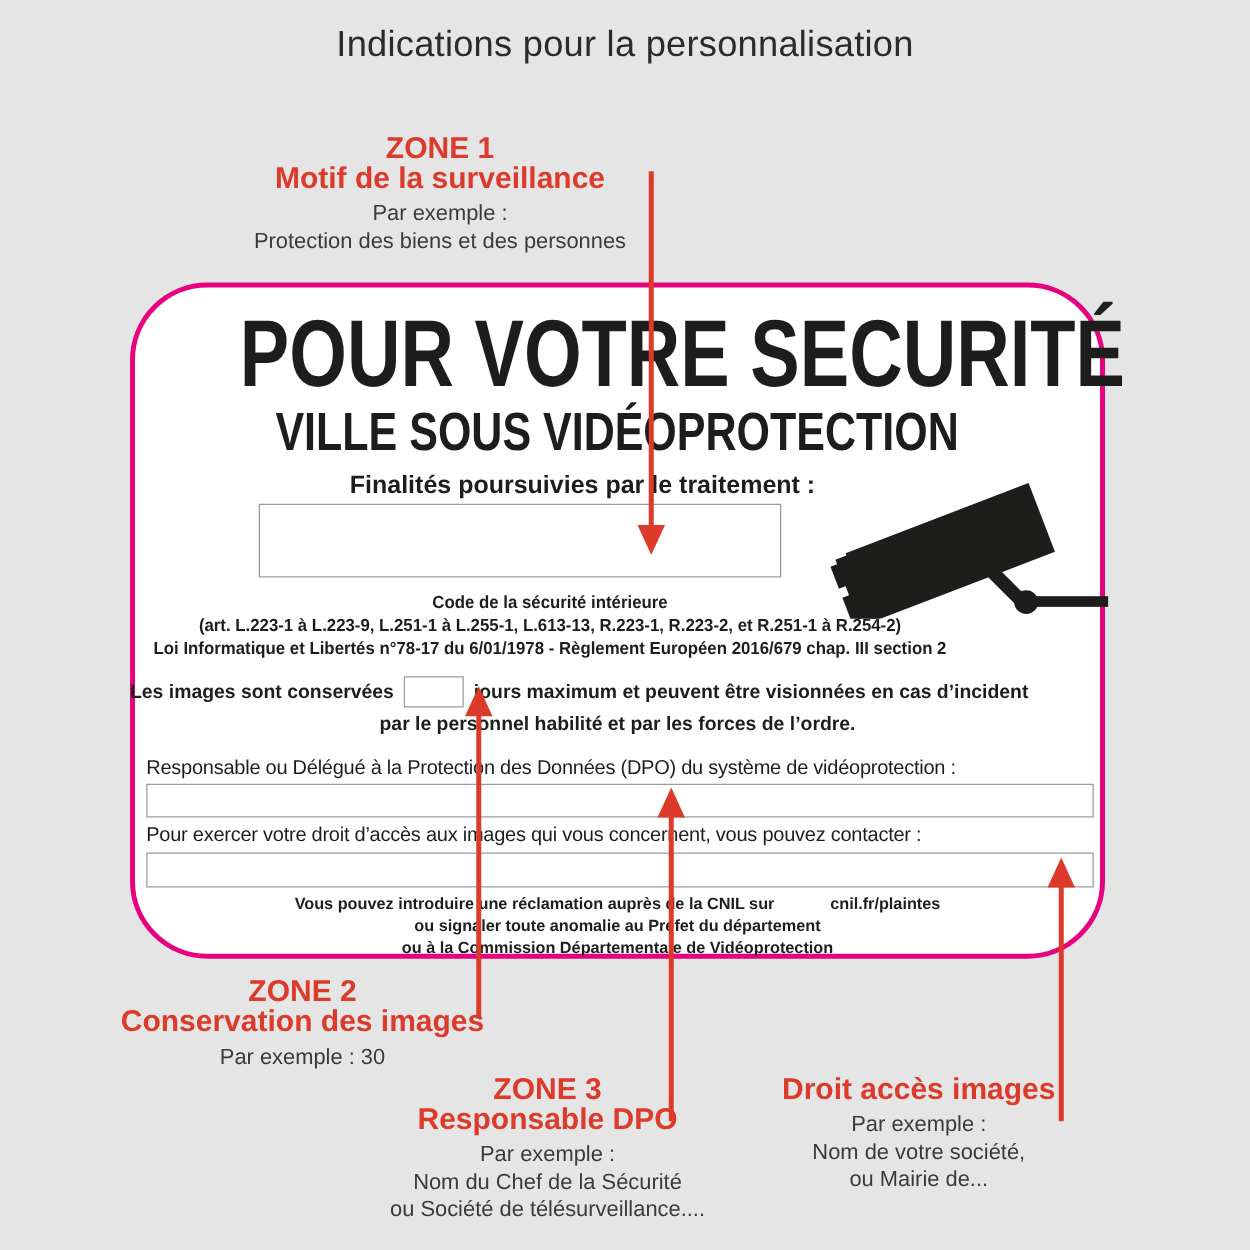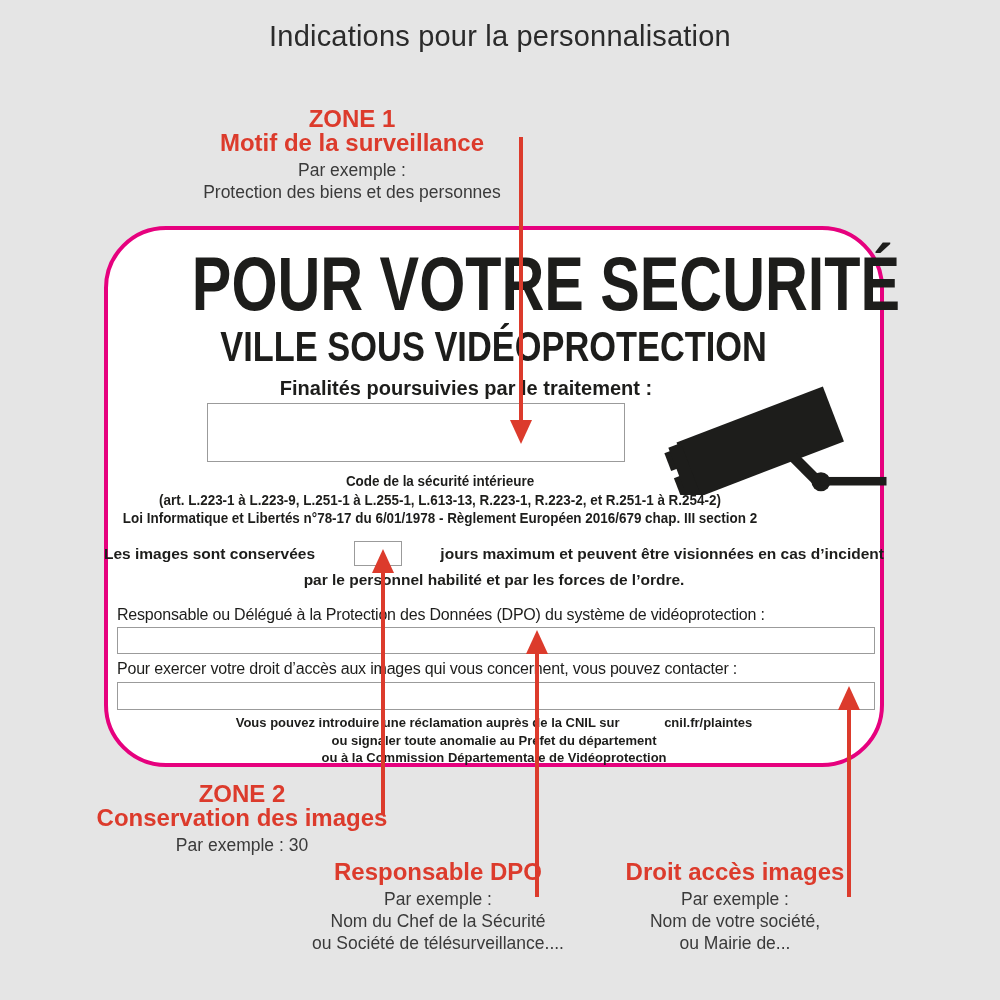--- a/index.html
+++ b/index.html
@@ -33,21 +33,21 @@
   .headline span{display:inline-block;transform:scaleX(0.78);transform-origin:center;}
   .subheadline{left:104px;top:324px;width:780px;font-weight:700;font-size:43px;line-height:44px;white-space:nowrap;}
   .subheadline span{display:inline-block;transform:scaleX(0.80);transform-origin:center;}
 
   .purpose-label{left:206px;top:377px;width:520px;font-size:20px;font-weight:700;}
   .fill-box{position:absolute;background:#ffffff;border:1.5px solid #9b9b9b;box-sizing:border-box;font-family:"Liberation Sans",sans-serif;font-size:16px;padding:2px 6px;z-index:2;}
   .purpose-box{left:207px;top:403px;width:418px;height:59px;}
 
   .legal{left:90px;top:472px;width:700px;font-size:14px;font-weight:700;line-height:18.5px;transform:scaleX(0.96);transform-origin:center;}
 
-  .retention-row{left:104px;top:541px;width:780px;display:flex;justify-content:space-between;align-items:center;gap:8px;font-size:15.5px;font-weight:700;}
+  .retention-row{left:104px;top:541px;width:780px;display:flex;justify-content:flex-start;align-items:center;gap:8px;font-size:15.5px;font-weight:700;}
   .days-box{position:static;width:48px;height:25px;flex:0 0 auto;}
   .retention-line2{left:104px;top:571px;width:780px;font-size:15.5px;font-weight:700;}
 
   .field-label{font-size:16px;font-weight:400;letter-spacing:-0.2px;white-space:nowrap;}
   .dpo-label{left:117px;top:606px;}
   .dpo-box{left:117px;top:627px;width:758px;height:27px;}
   .access-label{left:117px;top:660px;}
   .access-box{left:117px;top:682px;width:758px;height:28px;}
 
   .sign-footer{left:104px;top:714px;width:780px;font-size:13px;font-weight:700;line-height:17.5px;}
@@ -122,20 +122,21 @@
   </div>
 
   <div class="abs zone-block center" style="left:42px;top:782px;width:400px;">
     <div class="zone-name">ZONE 2</div>
     <div class="zone-label">Conservation des images</div>
     <div class="zone-gap"></div>
     <div class="zone-example">Par exemple : 30</div>
   </div>
 
   <div class="abs zone-block center" style="left:238px;top:860px;width:400px;">
+    <div class="zone-name">ZONE 3</div>
     <div class="zone-label">Responsable DPO</div>
     <div class="zone-gap"></div>
     <div class="zone-example">Par exemple :</div>
     <div class="zone-example">Nom du Chef de la Sécurité</div>
     <div class="zone-example">ou Société de télésurveillance....</div>
   </div>
 
   <div class="abs zone-block center" style="left:535px;top:860px;width:400px;">
     <div class="zone-label">Droit accès images</div>
     <div class="zone-gap"></div>

